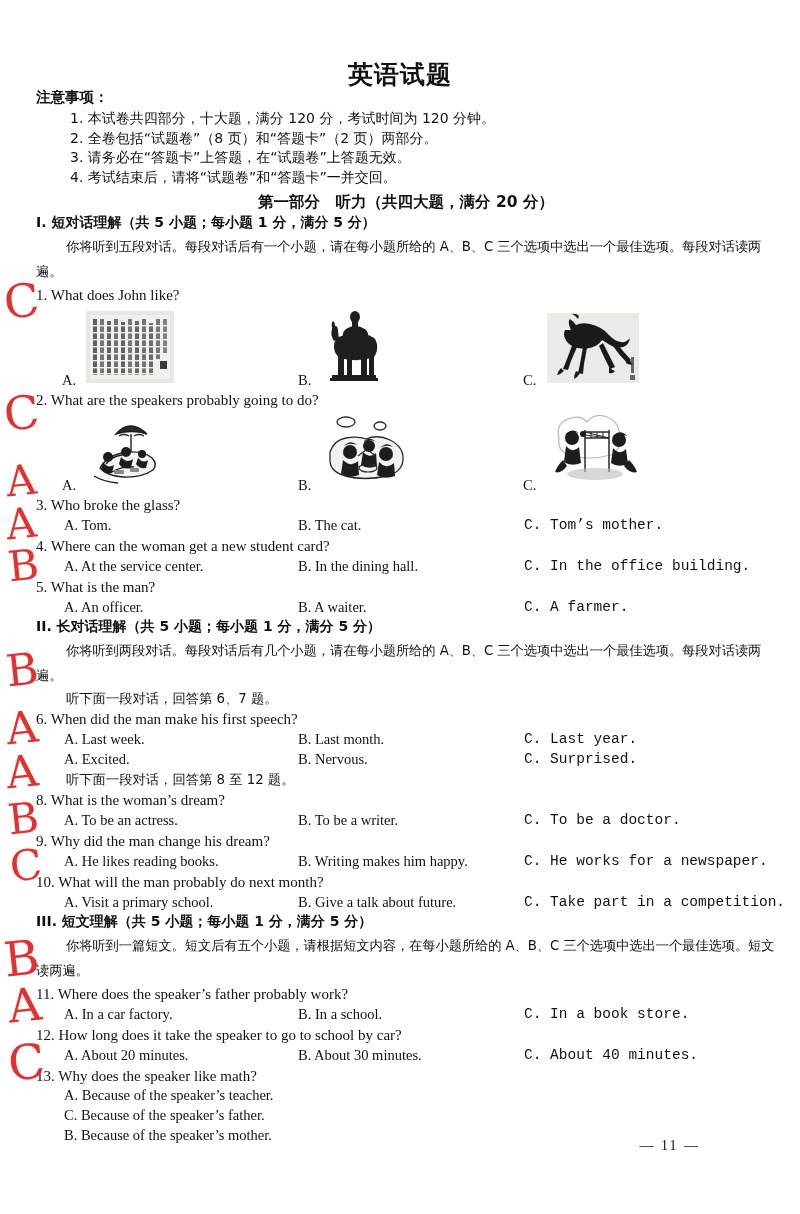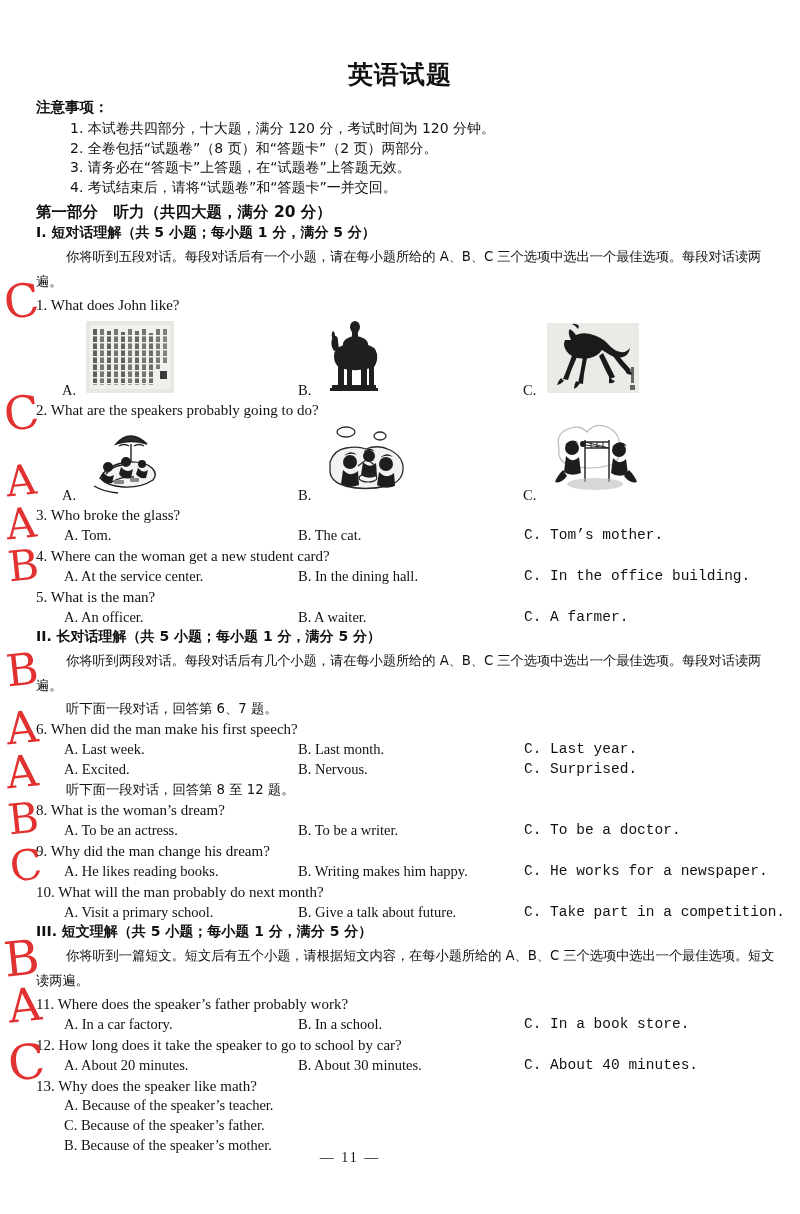--- a/index.html
+++ b/index.html
@@ -31,21 +31,21 @@
     text-align: center;
     font-family: "DejaVu Sans", sans-serif;
     font-size: 25px;
     font-weight: bold;
     letter-spacing: 1px;
   }
 
   
   .content {
     position: absolute;
-    top: 98px;
+    top: 88px;
     left: 36px;
     width: 740px;
   }
 
   .notice-head {
     font-family: "DejaVu Sans", sans-serif;
     font-size: 14.5px;
     font-weight: bold;
     margin: 0 0 2px 0;
   }
@@ -59,21 +59,21 @@
     font-size: 14px;
     line-height: 19.5px;
     margin-left: 34px;
     white-space: nowrap;
   }
 
   .part-head {
     font-family: "DejaVu Sans", sans-serif;
     font-size: 15.5px;
     font-weight: bold;
-    text-align: left;
+    text-align: center;
     margin-top: 5px;
     margin-bottom: 1px;
   }
 
   .sec-head {
     font-family: "DejaVu Sans", sans-serif;
     font-size: 14px;
     font-weight: bold;
     margin-top: 1px;
     white-space: nowrap;
@@ -171,23 +171,23 @@
     font-weight: 400;
     line-height: 1;
     transform: rotate(-6deg);
     opacity: 0.92;
   }
 
   
   .footer {
     position: absolute;
     left: 0;
-    bottom: 48px;
+    bottom: 60px;
     width: 700px;
-    text-align: center;
+    text-align: right;
     font-size: 14px;
     letter-spacing: 2px;
   }
 </style>
 </head>
 <body>
 
 <div class="page">
 
   <div class="doc-title">英语试题</div>

